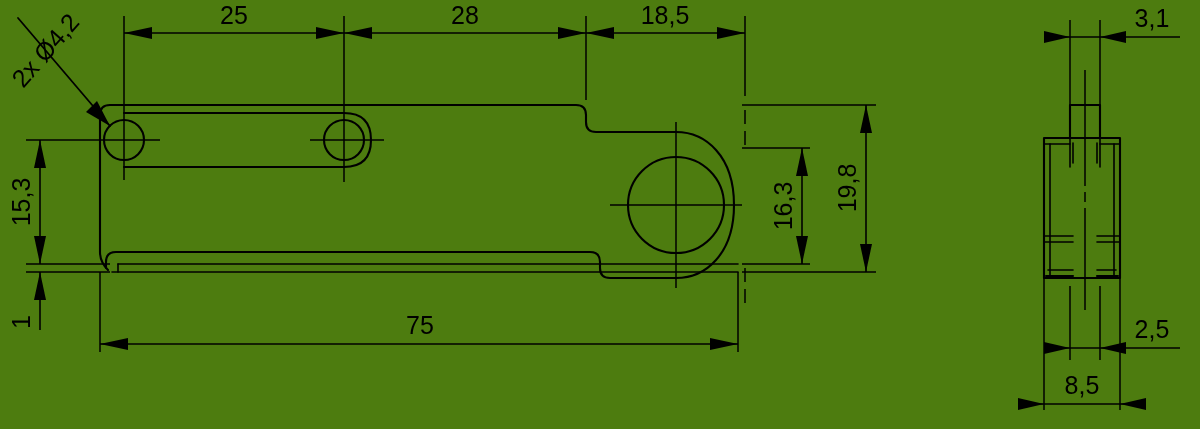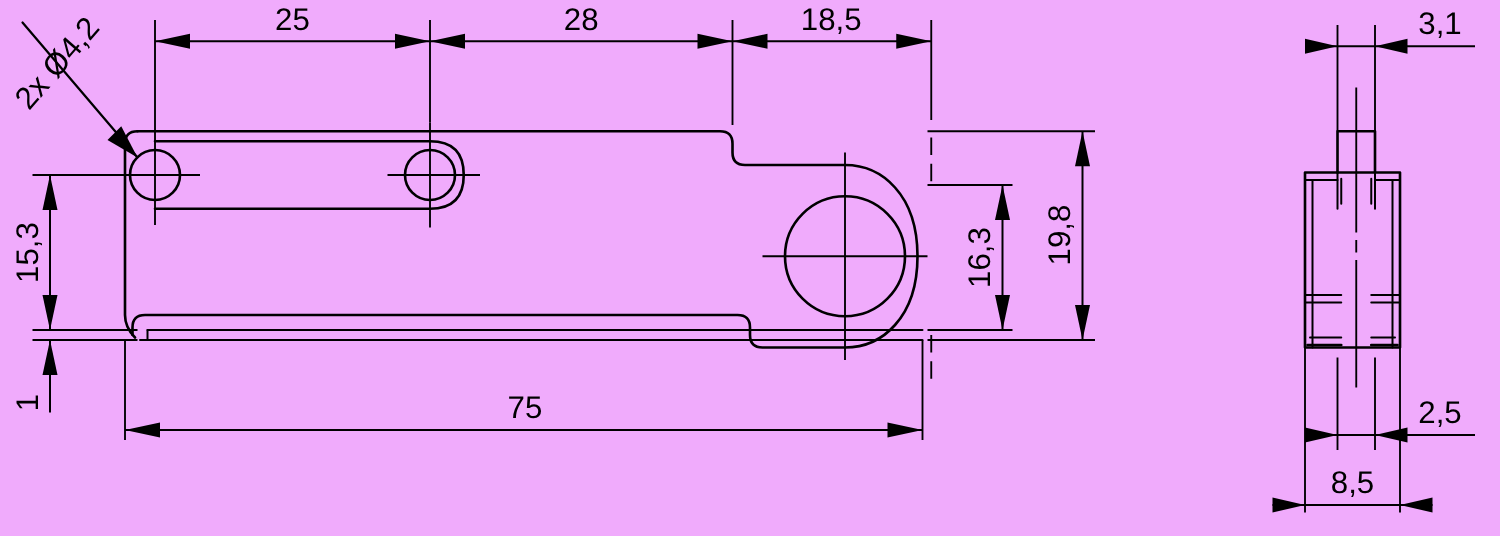--- a/index.html
+++ b/index.html
@@ -11,21 +11,21 @@
   body {
     width: 1200px;
     height: 429px;
     overflow: hidden;
     font-family: "Liberation Sans", sans-serif;
   }
   #drawing-root {
     position: relative;
     width: 1200px;
     height: 429px;
-    background: #f0abfc;
+    background: #4d7c0f;
   }
   svg#cad {
     display: block;
     width: 1200px;
     height: 429px;
   }
   .outline {
     fill: none;
     stroke: #000000;
     stroke-width: 2.1;

